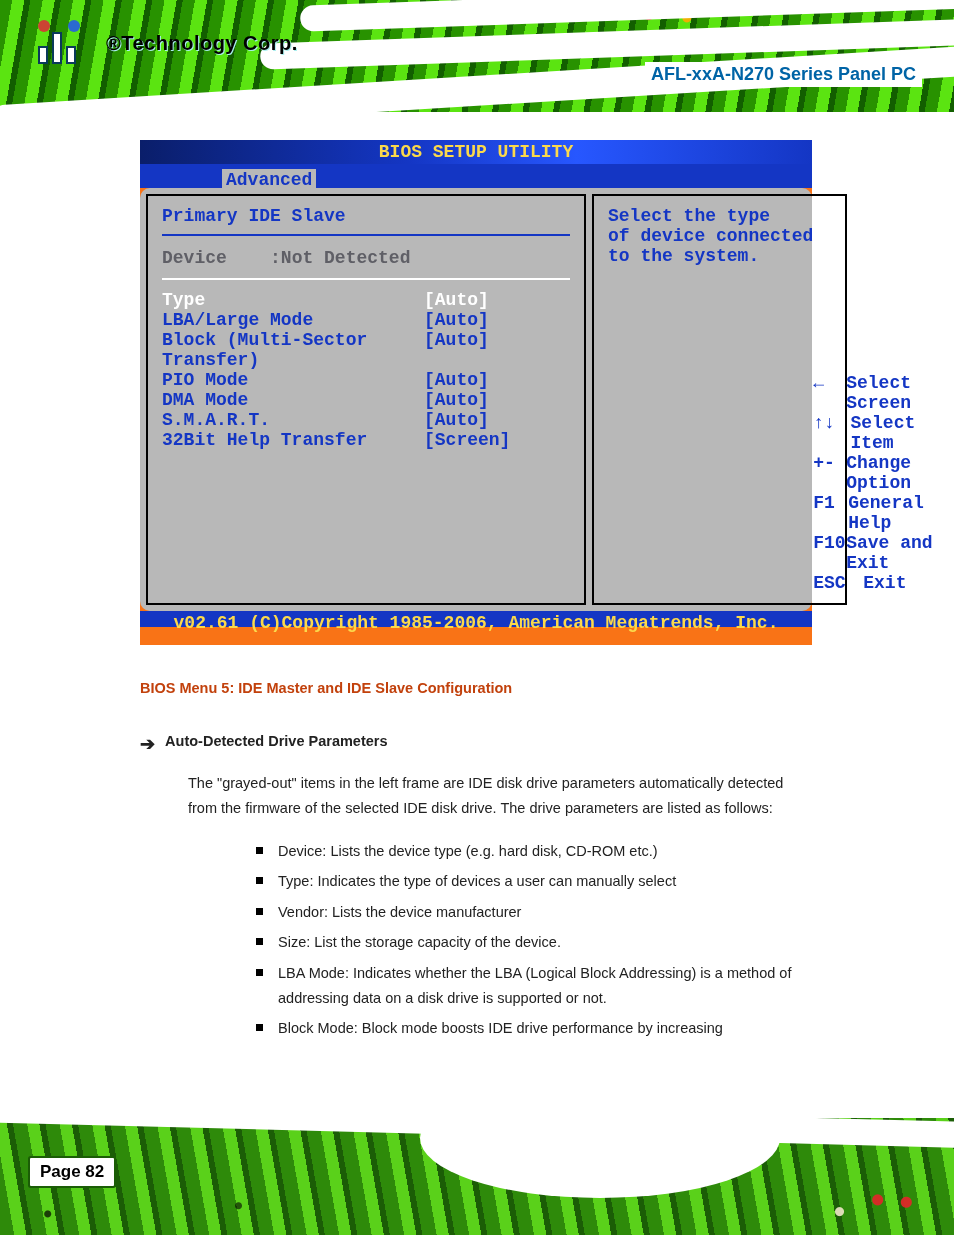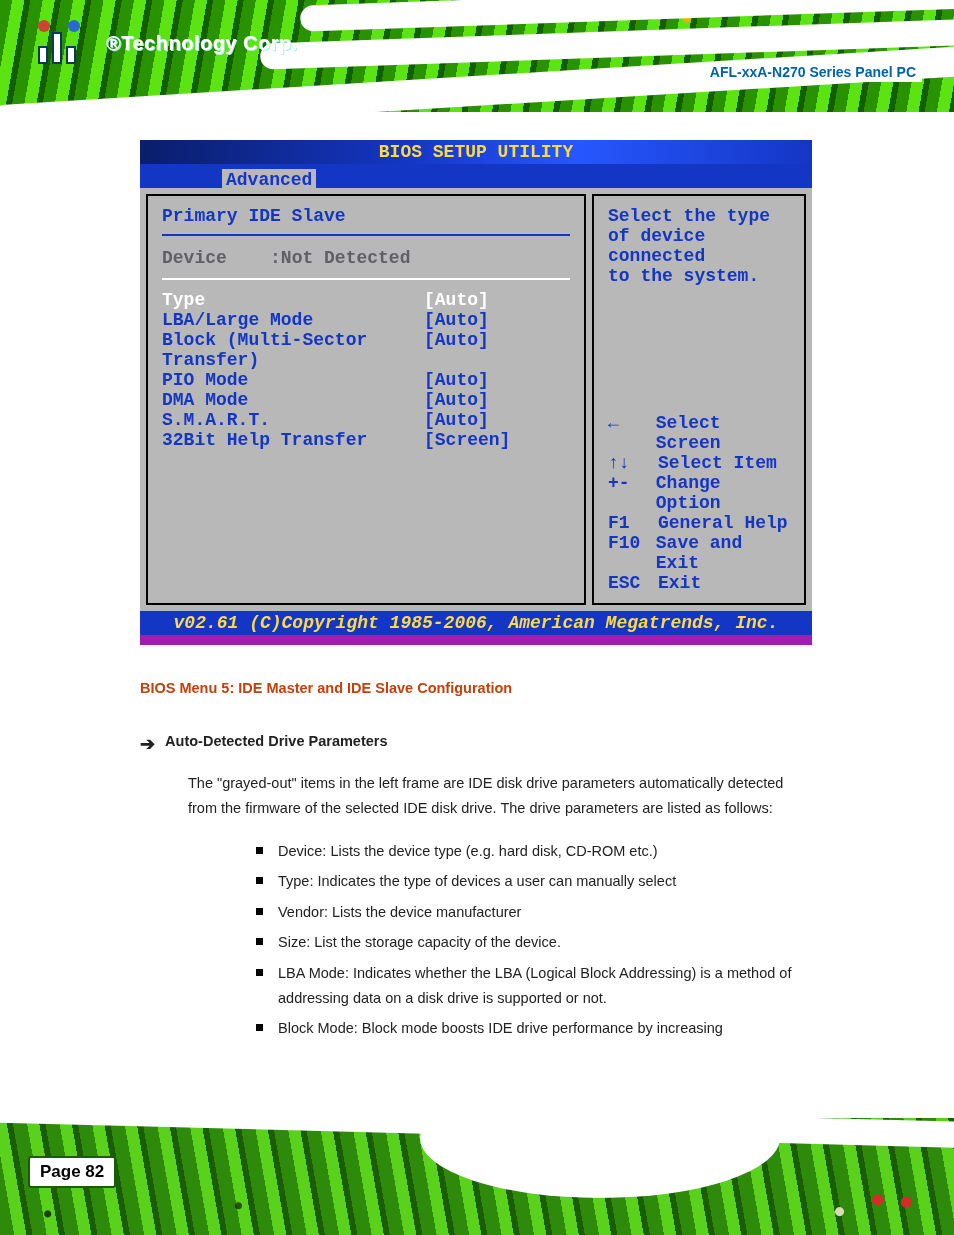--- a/index.html
+++ b/index.html
@@ -64,75 +64,76 @@
     position:absolute; background:#fff; width:10px; height:32px; bottom:0;
     box-shadow:0 0 0 2px #0a3a5a inset;
   }
   .logo-mark .b1{left:0;height:18px}
   .logo-mark .b2{left:14px;height:32px}
   .logo-mark .b3{left:28px;height:18px}
   .logo-mark .dot{position:absolute;width:12px;height:12px;border-radius:50%;top:-2px}
   .logo-mark .dr{background:#c43; left:0}
   .logo-mark .db{background:#2a6ad0; left:30px}
   .logo-text {
-    font-weight:bold; color:#ffffff; font-size:20px;
+    font-weight:bold; color:#000000; font-size:20px;
     text-shadow:1px 1px 0 #aee;
     letter-spacing:.5px;
   }
   .hdr-right {
     position:absolute; right:32px; top:62px;
-    font-family: Verdana, Arial, sans-serif; font-size:14px; font-weight:bold;
+    font-family: Verdana, Arial, sans-serif; font-size:18px; font-weight:bold;
     color:#0064a6;
     z-index:6;
     background:#fff; padding:2px 6px;
   }
 
   
   .bios {
     position:absolute; left:140px; top:140px; width:672px; height:505px;
     font-family: "Courier New", monospace;
     font-size:18px; font-weight:bold;
-    background:#a21caf;
+    background:#f97316;
   }
   .bios-title {
     height:24px; line-height:24px; text-align:center;
     color:#fbd94b;
     background: linear-gradient(90deg,#0a1e6a 0%, #1436c4 40%, #2757ff 65%, #1436c4 100%);
   }
   .bios-tabs {
     height:24px; background:#1436c4; color:#1436c4;
     display:flex; align-items:center; padding-left:82px;
     font-weight:bold;
   }
   .bios-tab-active { background:#b8b8b8; color:#1436c4; padding:0 4px; height:22px; line-height:22px;margin-top:8px; }
   .bios-body {
     display:flex; height:423px;
     background:#b8b8b8;
     padding:6px;
     gap:6px;
+    border-radius:10px;
   }
   .bios-left, .bios-right {
     border:2px solid #000; padding:10px 14px;
   }
   .bios-left { flex:0 0 440px; }
-  .bios-right { flex:1; color:#1436c4; display:flex; flex-direction:column; }
+  .bios-right { flex:1; color:#1436c4; display:flex; flex-direction:row; }
   .bios-section-title { color:#1436c4; border-bottom:2px solid #1436c4; padding-bottom:8px; margin-bottom:6px;}
   .bios-device { color:#5f5f66; border-bottom:2px solid #ffffff; padding:6px 0 10px; }
   .bios-rows { margin-top:10px; }
   .bios-row { display:flex; }
   .bios-row .lbl { width:262px; color:#1436c4; }
   .bios-row .val { color:#1436c4; }
   .bios-row.selected .lbl, .bios-row.selected .val { color:#fff; }
   .bios-help { flex:0 0 auto; }
   .bios-keys { margin-top:auto; }
   .bios-keys .krow { display:flex; }
   .bios-keys .k { width:50px; }
   .bios-foot {
-    height:24px; line-height:24px; text-align:center;
-    background:#1436c4; color:#fbd94b;font-style:italic;
+    height:16px; line-height:24px; text-align:center;
+    background:#1436c4; color:#fbd94b;
   }
 
   
   .doc {
     position:absolute; left:140px; top:676px; width:672px;
     font-family: Verdana, Arial, sans-serif;
     color:#222;
     font-size:14.5px;
     line-height:1.7;
   }

